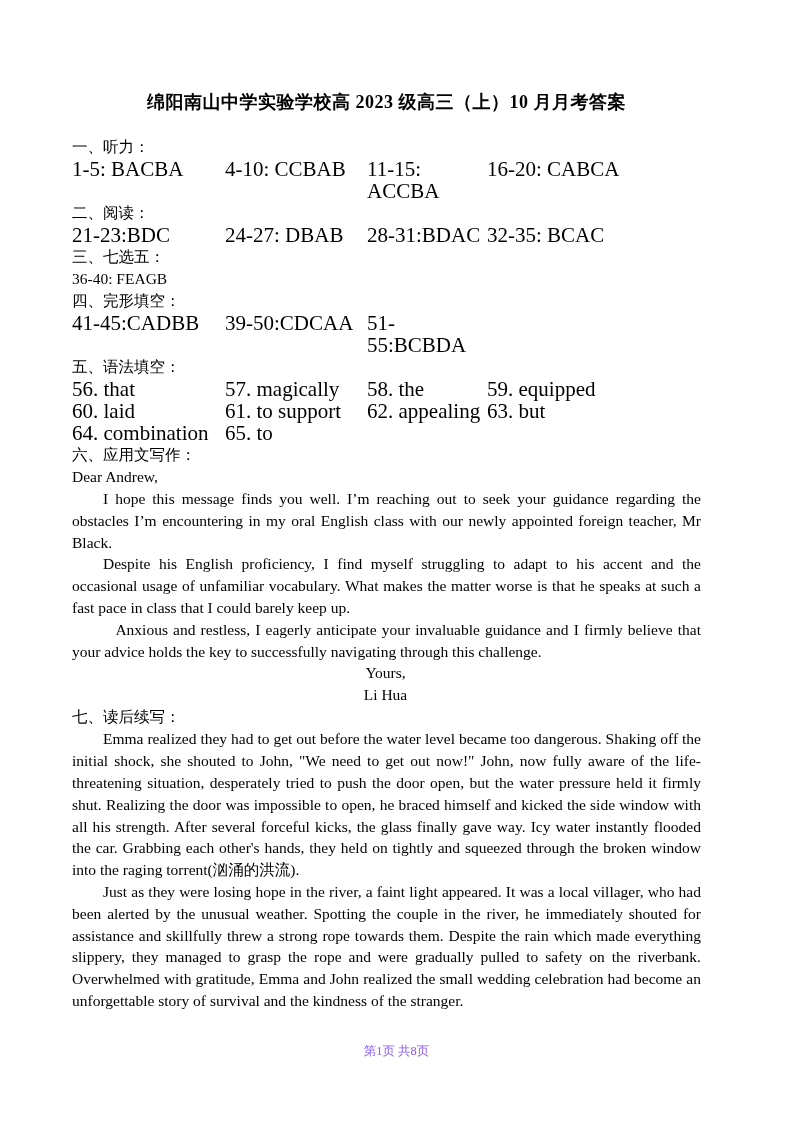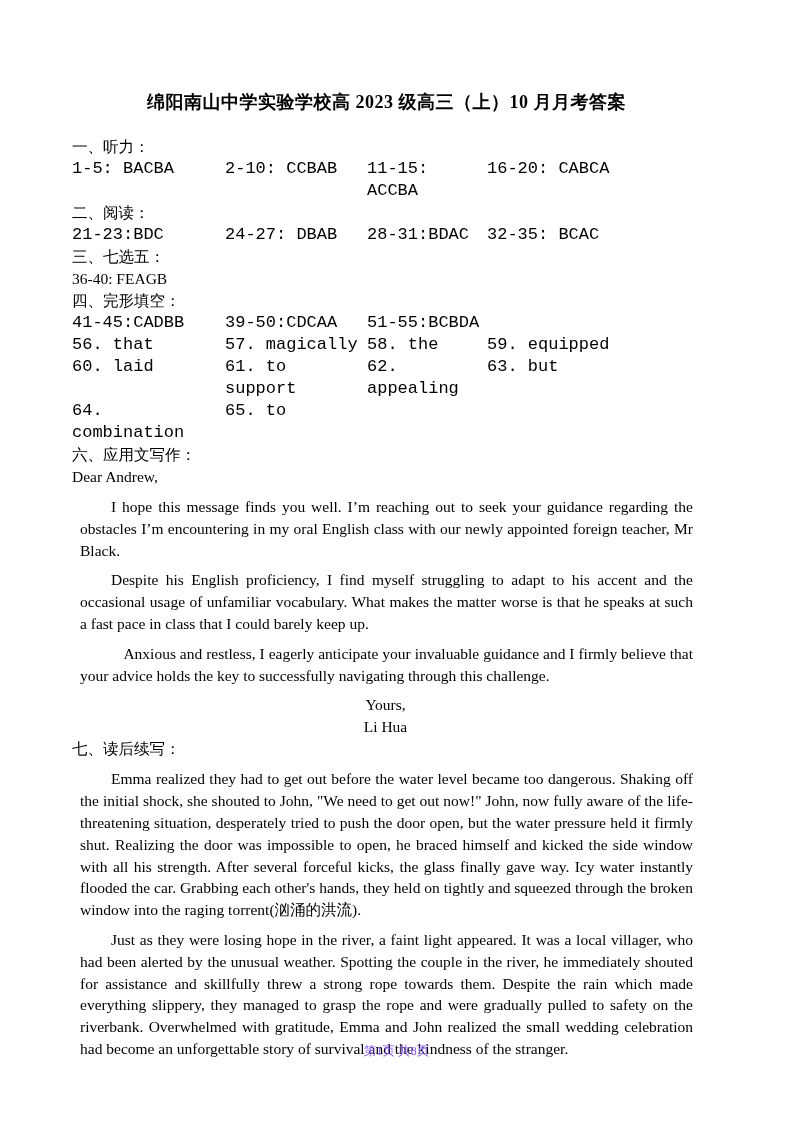--- a/index.html
+++ b/index.html
@@ -24,34 +24,33 @@
     margin-bottom: 22px;
     letter-spacing: 0.5px;
   }
   .line {
     font-size: 15.5px;
     line-height: 22px;
     white-space: nowrap;
   }
   .row {
     display: flex;
-    font-size: 17px;
+    font-size: 21px;
     line-height: 22px;
-    font-family: Liberation Mono, monospace;
   }
   .c1 { width: 153px; flex: 0 0 153px; }
   .c2 { width: 142px; flex: 0 0 142px; }
   .c3 { width: 120px; flex: 0 0 120px; }
   .c4 { flex: 1; }
   .para {
     font-size: 15.5px;
     line-height: 21.8px;
     text-align: justify;
     text-indent: 2em;
-    margin: 8px;
+    margin: 0;
   }
   .para.indent-wide { text-indent: 2.8em; }
   .right-line {
     font-size: 15.5px;
     line-height: 22px;
     text-align: center;
     padding-right: 2px;
   }
   .footer {
     position: absolute;
@@ -67,21 +66,21 @@
 <body>
 
 <div class="page">
   <div class="content">
 
     <div class="title">绵阳南山中学实验学校高 2023 级高三（上）10 月月考答案</div>
 
     <div class="line">一、听力：</div>
     <div class="row">
       <span class="c1">1-5: BACBA</span>
-      <span class="c2">2-10: CCBAB</span>
+      <span class="c2">4-10: CCBAB</span>
       <span class="c3">11-15: ACCBA</span>
       <span class="c4">16-20: CABCA</span>
     </div>
 
     <div class="line">二、阅读：</div>
     <div class="row">
       <span class="c1">21-23:BDC</span>
       <span class="c2">24-27: DBAB</span>
       <span class="c3">28-31:BDAC</span>
       <span class="c4">32-35: BCAC</span>
@@ -91,20 +90,21 @@
     <div class="line">36-40: FEAGB</div>
 
     <div class="line">四、完形填空：</div>
     <div class="row">
       <span class="c1">41-45:CADBB</span>
       <span class="c2">39-50:CDCAA</span>
       <span class="c3">51-55:BCBDA</span>
       <span class="c4"></span>
     </div>
 
+    <div class="line">五、语法填空：</div>
     <div class="row">
       <span class="c1">56. that</span>
       <span class="c2">57. magically</span>
       <span class="c3">58. the</span>
       <span class="c4">59. equipped</span>
     </div>
     <div class="row">
       <span class="c1">60. laid</span>
       <span class="c2">61. to support</span>
       <span class="c3">62. appealing</span>

